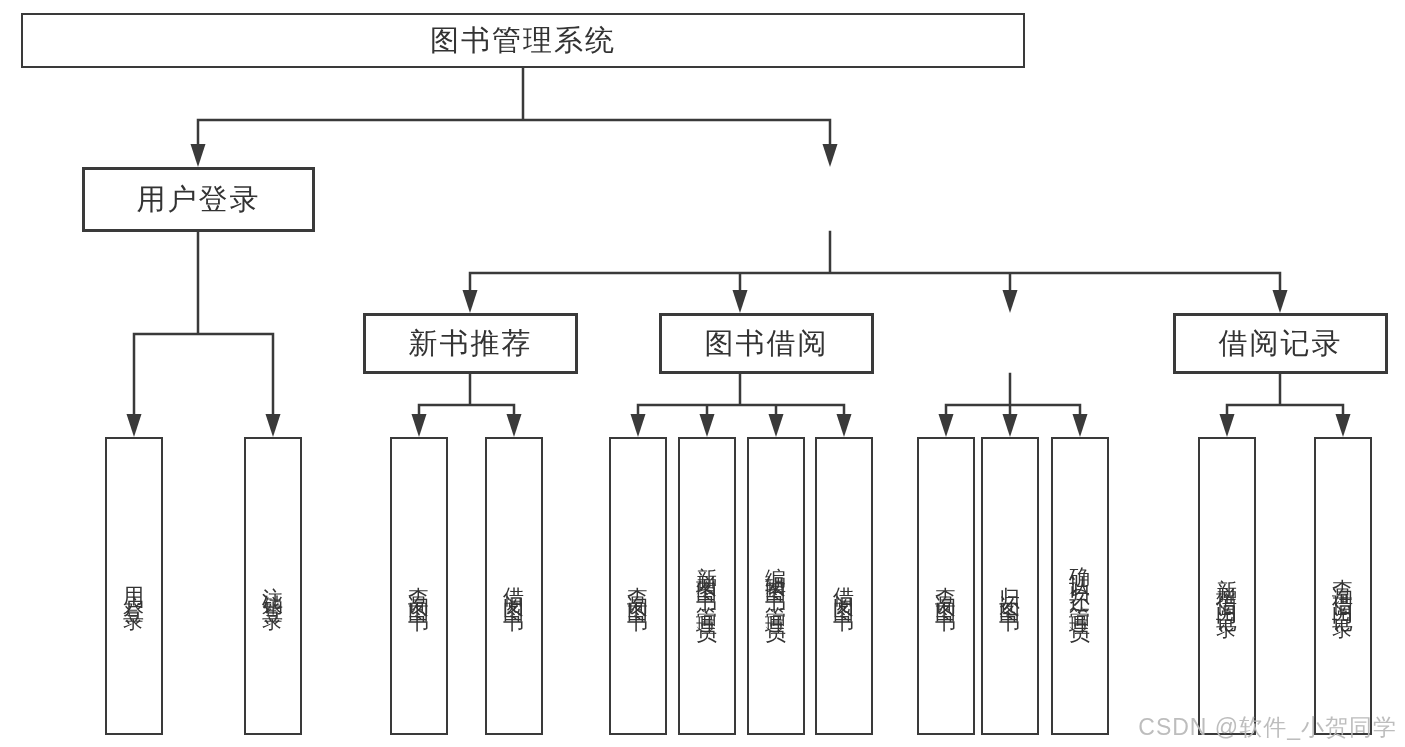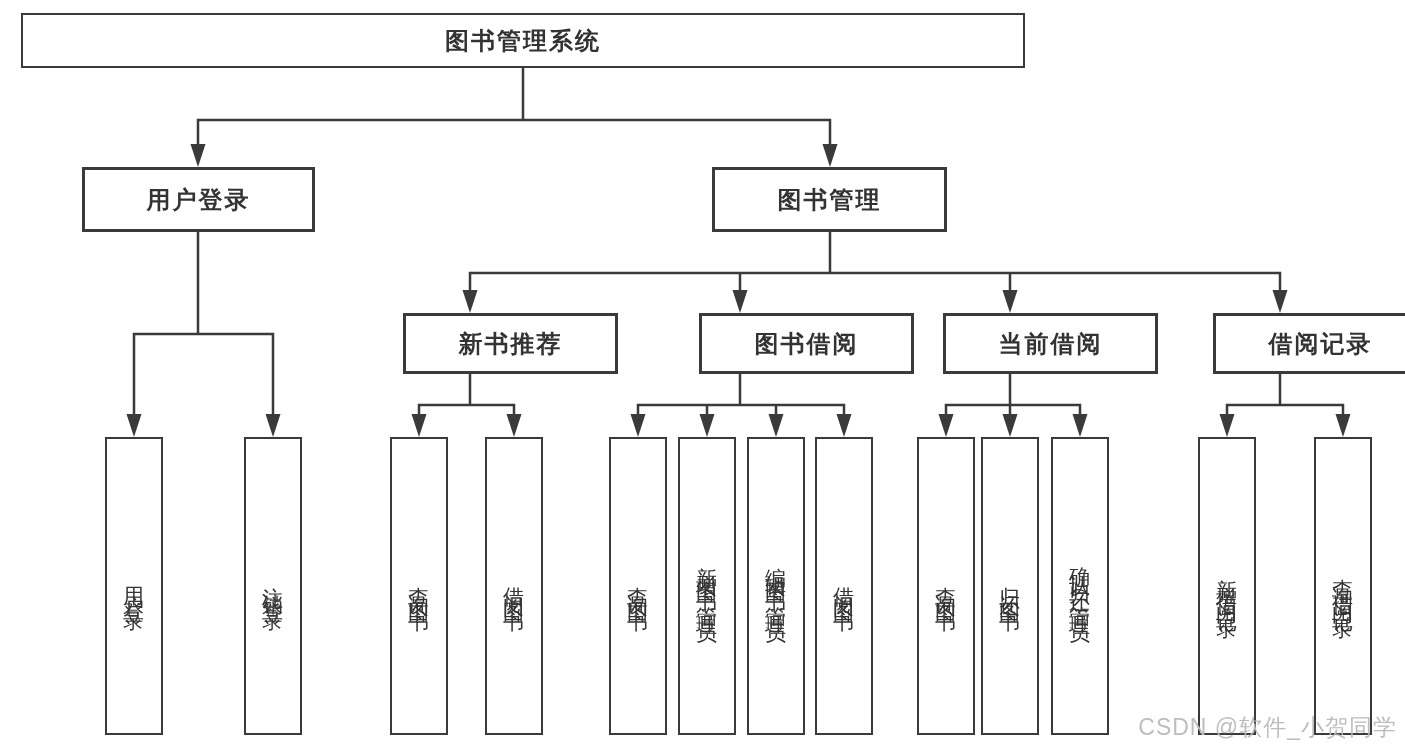--- a/index.html
+++ b/index.html
@@ -31,29 +31,28 @@
     z-index: 1;
     color: #333333;
   }
 
   .node.root  { left: 21px;  top: 13px;  width: 1004px; height: 55px; }
 
   .node.lvl2  { top: 167px; height: 65px; border-width: 3px; }
   .node.lvl2.a { left: 82px;  width: 233px; }
   .node.lvl2.b { left: 712px; width: 235px; }
 
-  .node.lvl3  { top: 313px; height: 61px; width: 215px; border-width: 3px; margin-left: 40px; }
+  .node.lvl3  { top: 313px; height: 61px; width: 215px; border-width: 3px; }
 
   .node.leaf  { top: 437px; height: 298px; width: 58px; }
 
   .h-label {
-    font-size: 24px;
+    font-size: 29px;
     letter-spacing: 2px;
     white-space: nowrap;
-    font-weight: bold;
   }
 
   .v-label {
     writing-mode: vertical-rl;
     text-orientation: mixed;
     font-size: 21px;
     letter-spacing: 8px;
     line-height: 1;
   }
 
@@ -105,32 +104,26 @@
     </g>
   </svg>
 
   <div class="node root">
     <span class="h-label">图书管理系统</span>
   </div>
 
   <div class="node lvl2 a">
     <span class="h-label">用户登录</span>
   </div>
-  <div class="node lvl2 b">
-    <span class="h-label">图书管理</span>
-  </div>
 
   <div class="node lvl3" style="left:363px">
     <span class="h-label">新书推荐</span>
   </div>
   <div class="node lvl3" style="left:659px">
     <span class="h-label">图书借阅</span>
-  </div>
-  <div class="node lvl3" style="left:903px">
-    <span class="h-label">当前借阅</span>
   </div>
   <div class="node lvl3" style="left:1173px">
     <span class="h-label">借阅记录</span>
   </div>
 
   <div class="node leaf" style="left:105px">
     <span class="v-label">用户登录</span>
   </div>
   <div class="node leaf" style="left:244px">
     <span class="v-label">注销登录</span>

